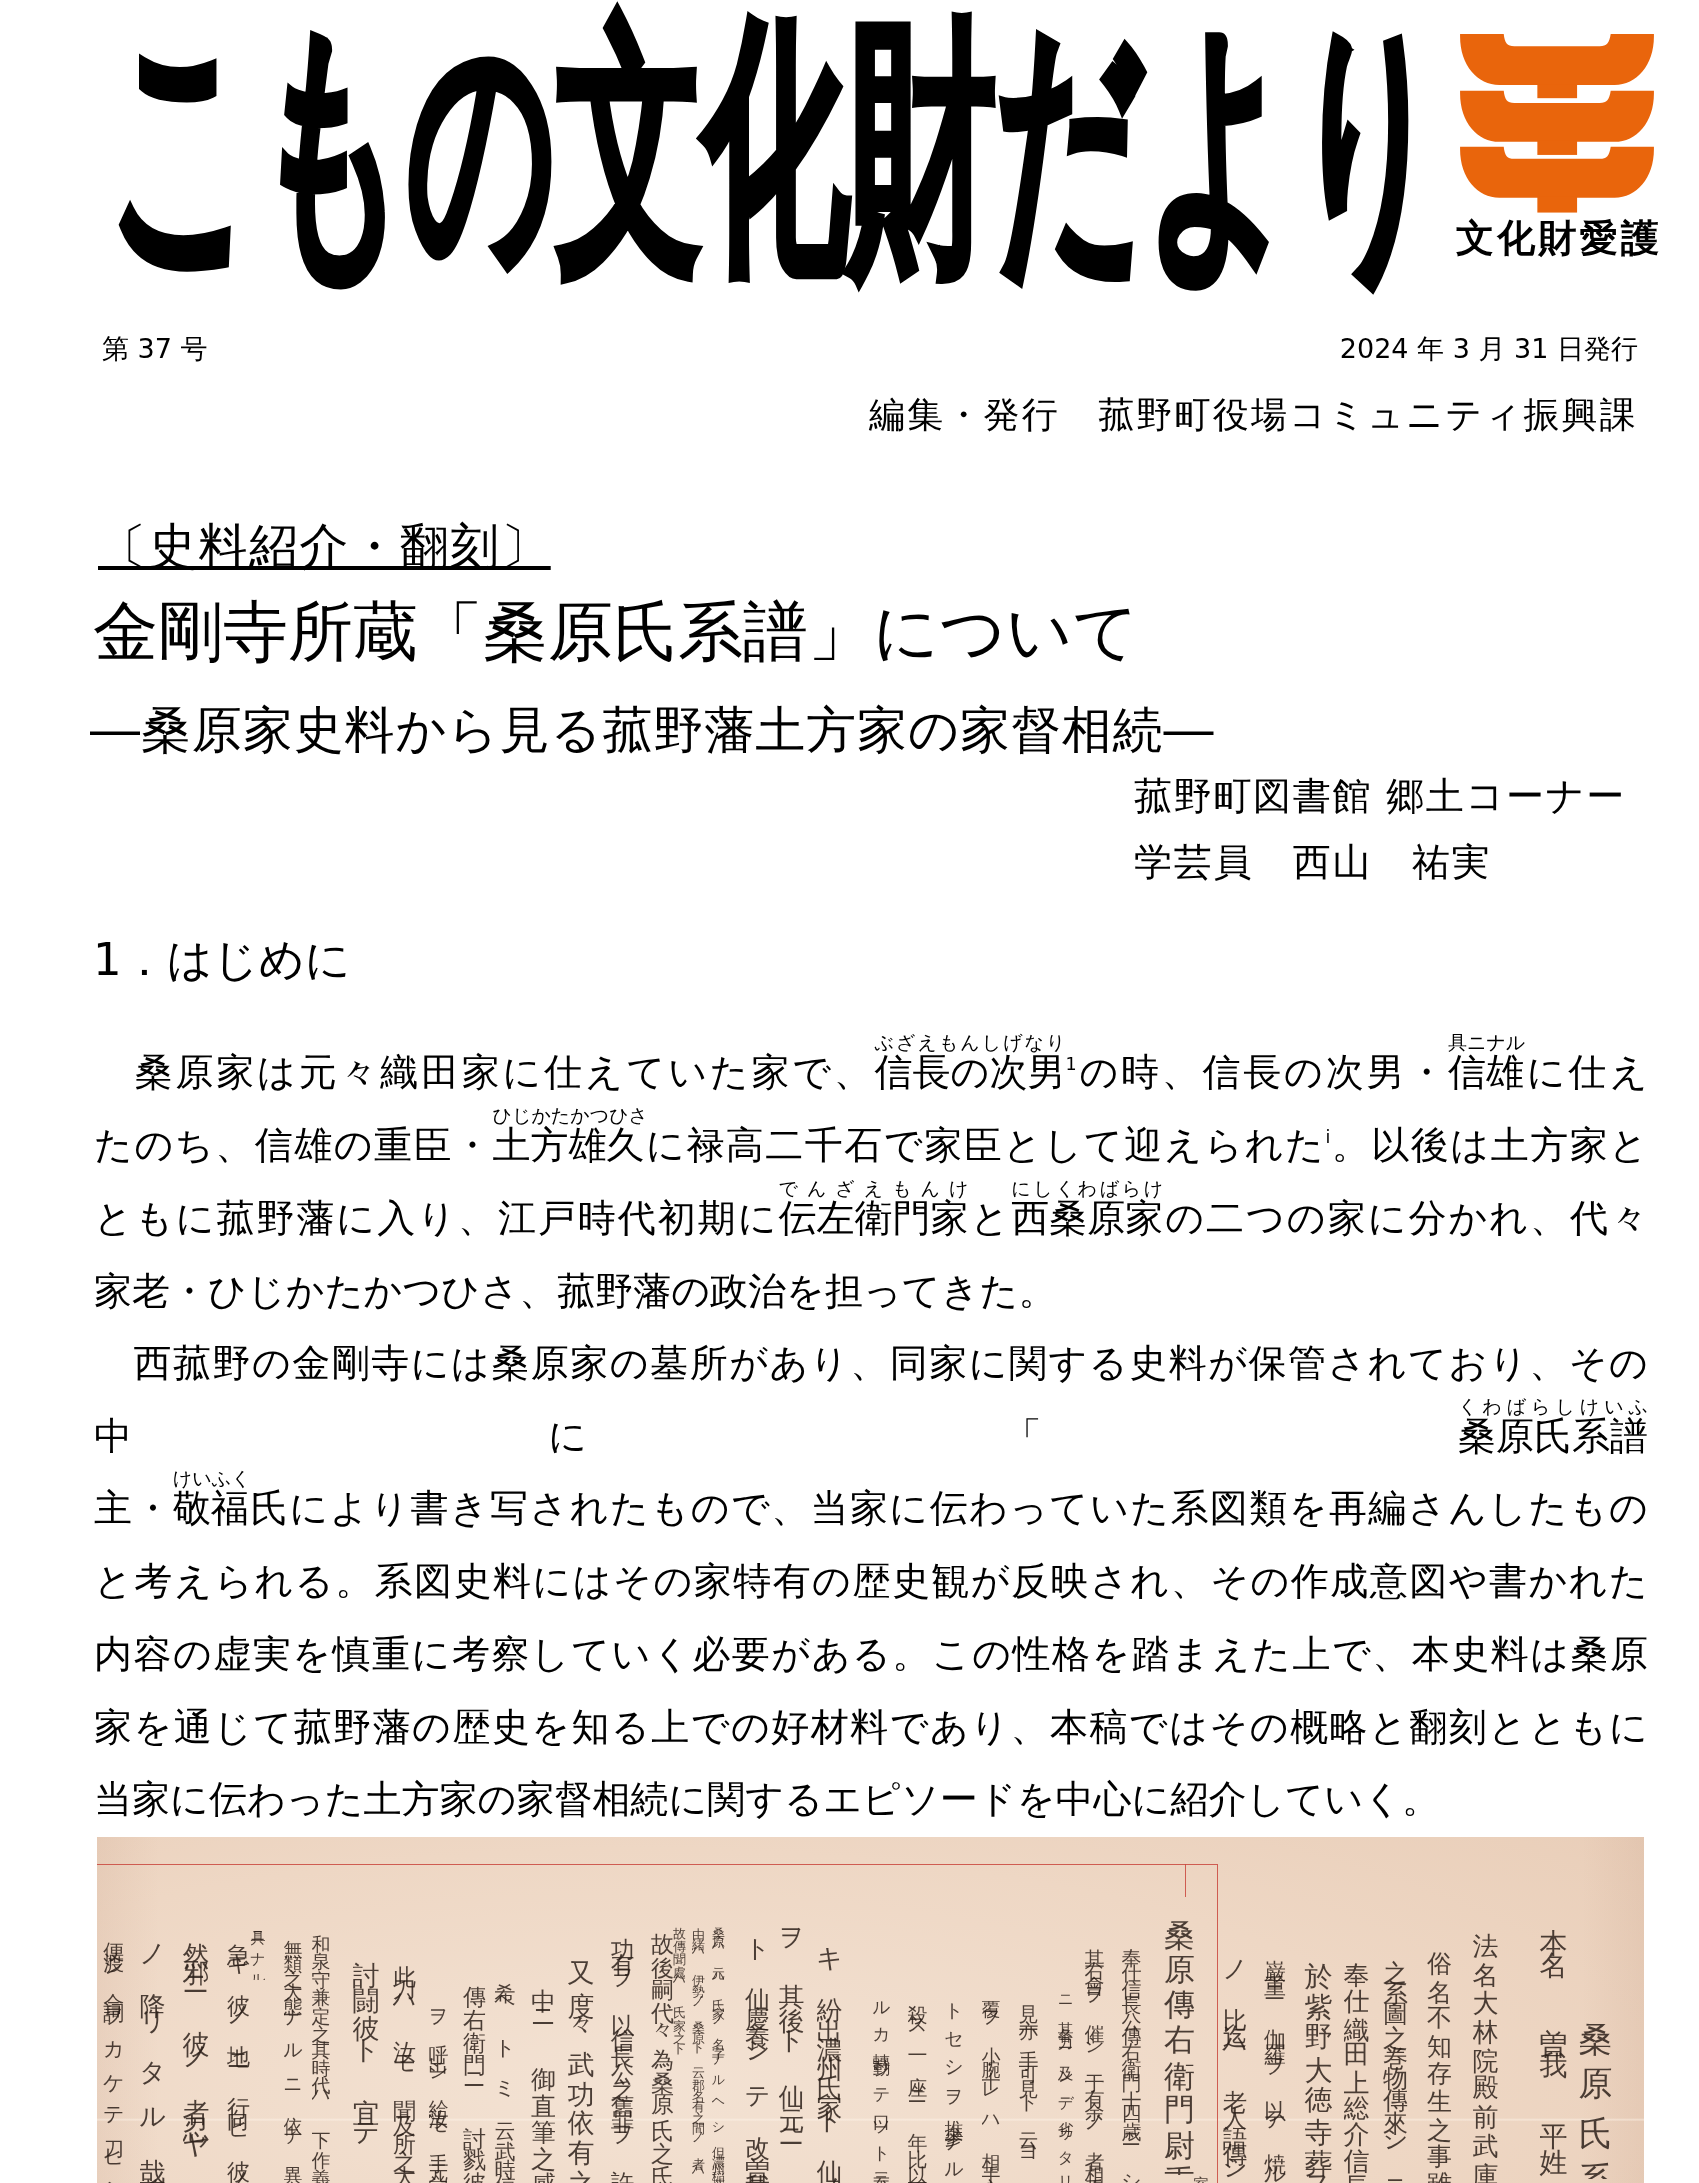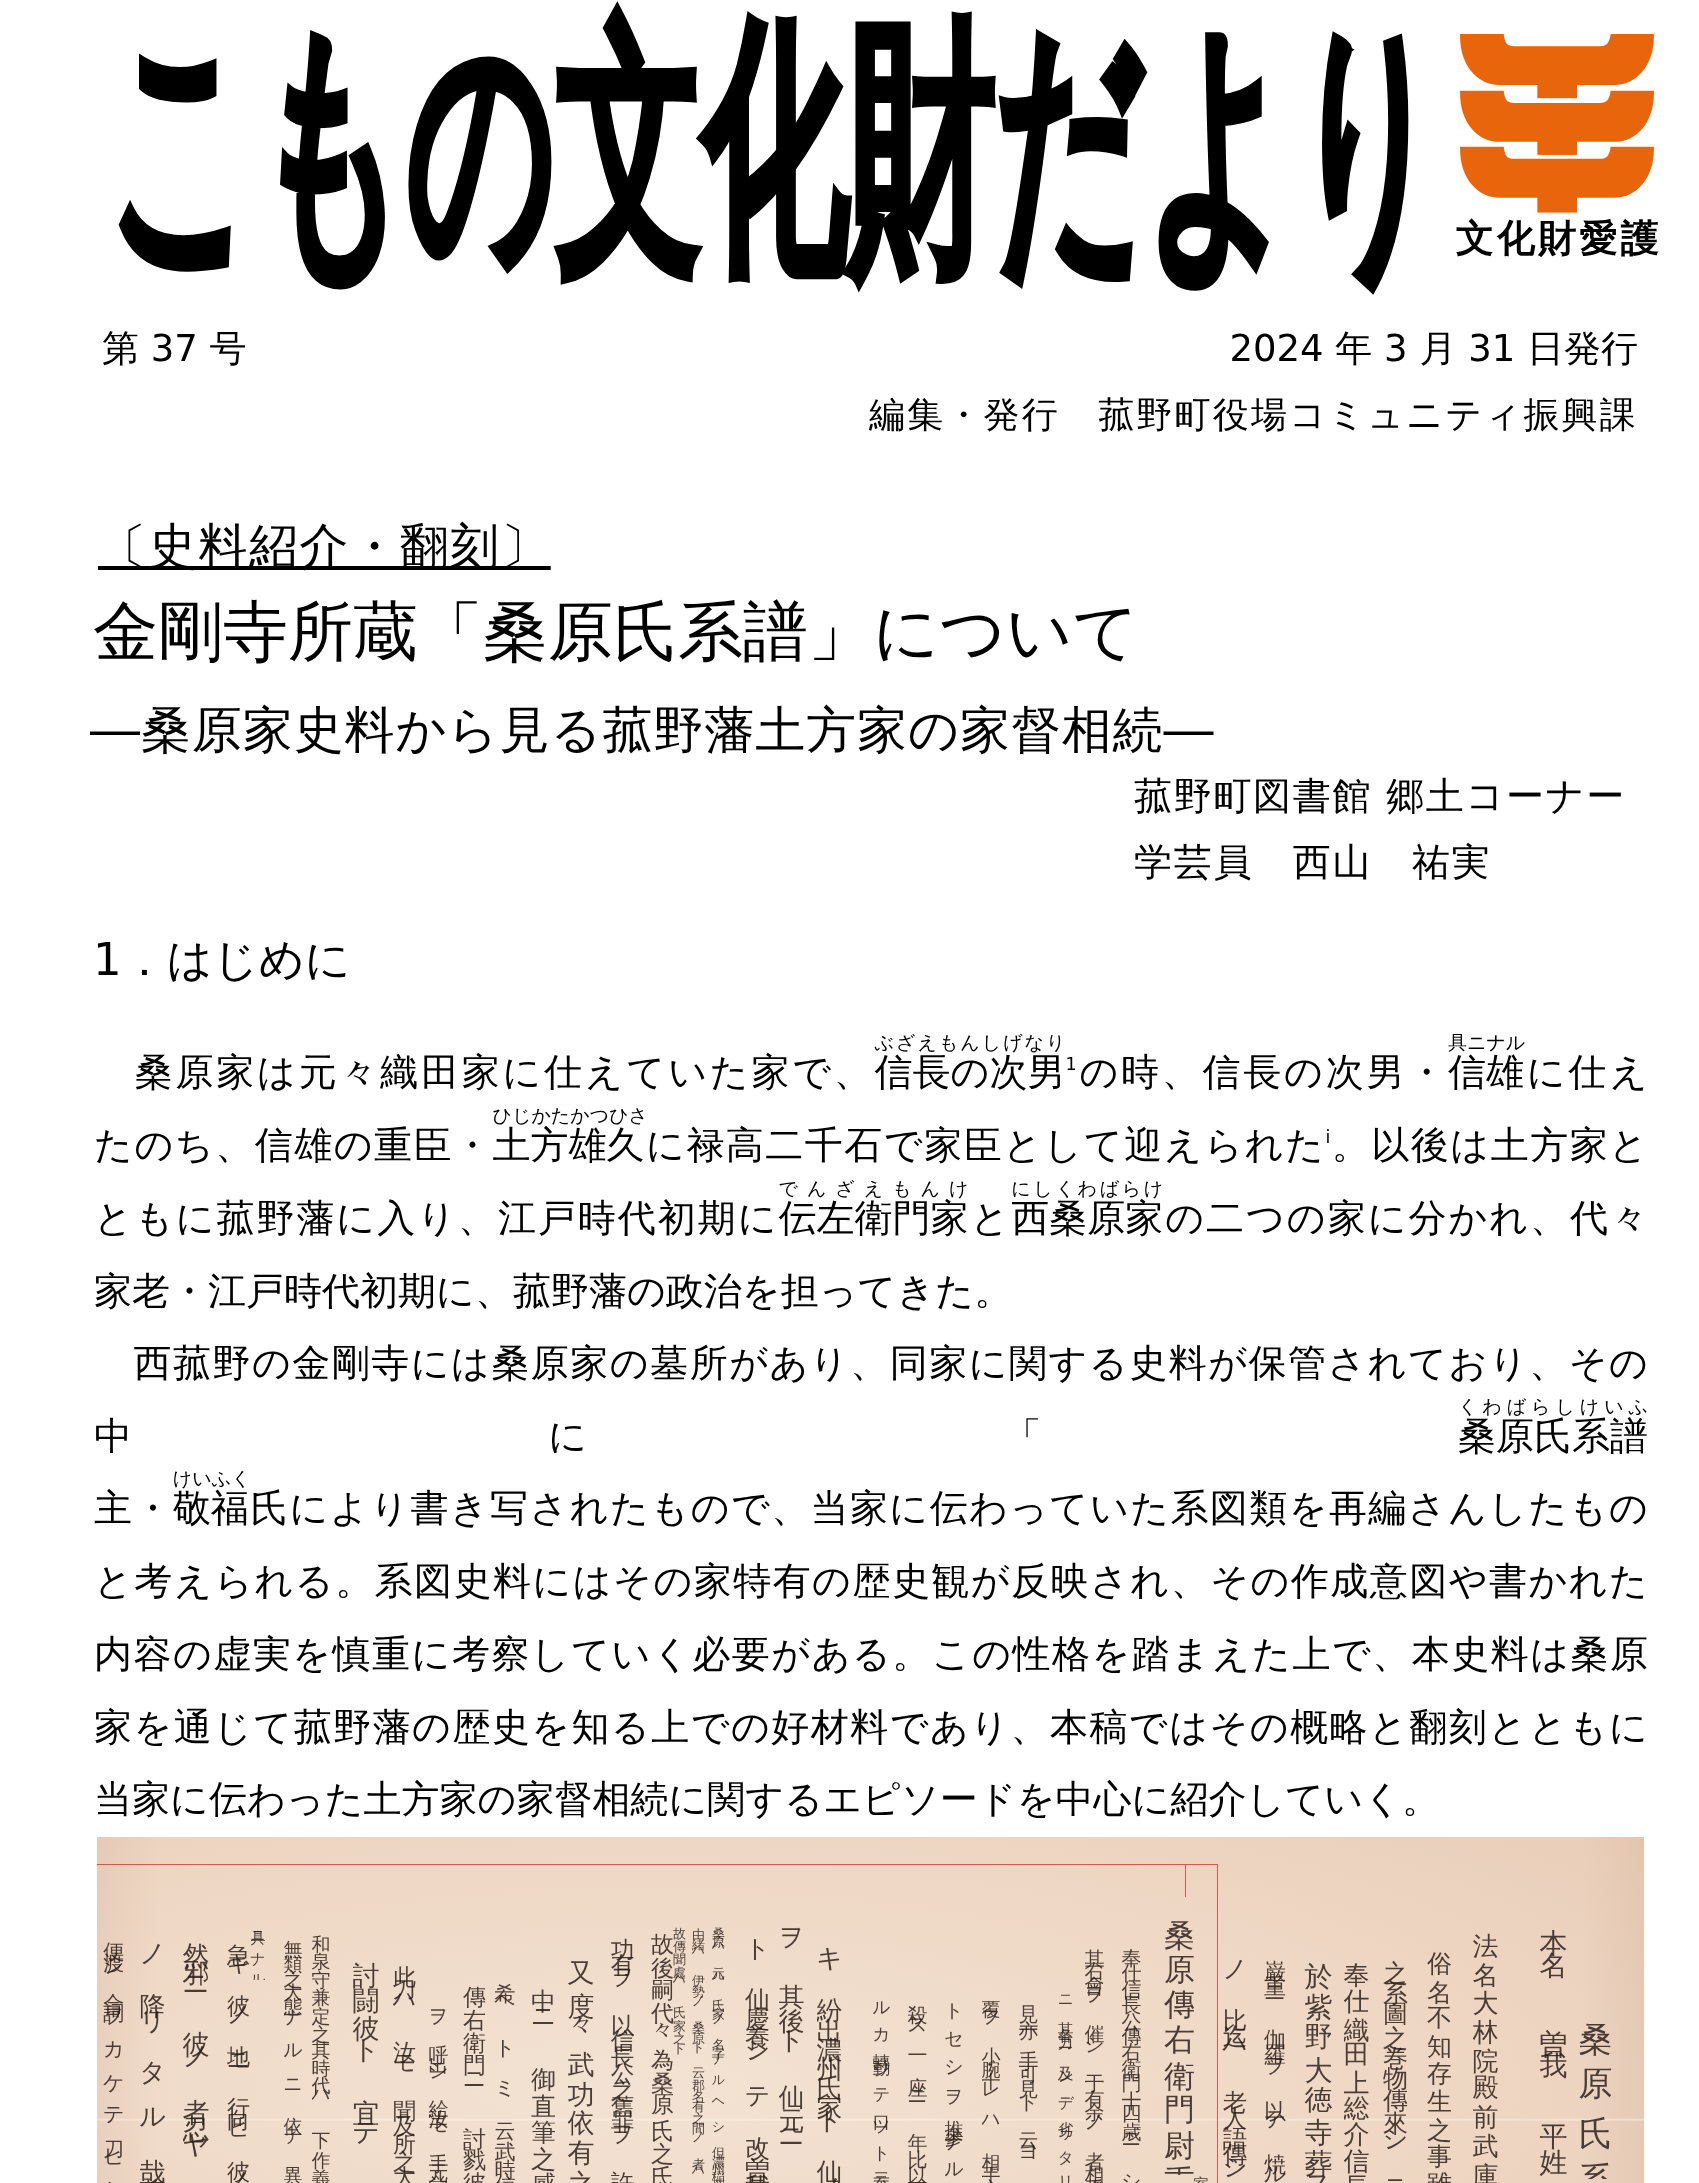--- a/index.html
+++ b/index.html
@@ -7,21 +7,21 @@
        font-family:"DejaVu Sans","Liberation Sans",sans-serif;}
   .abs{position:absolute;white-space:nowrap;}
   
   .masthead{left:108px;top:60px;height:170px;line-height:170px;font-size:170px;font-weight:700;
             font-family: "DejaVu Serif","Liberation Serif",serif;color:#000;
             -webkit-text-stroke:5.2px #000;transform:scale(0.86,1.6);transform-origin:0 50%;}
   .logo{left:1460px;top:34px;width:194px;height:179px;}
   .logo-label{left:1456px;top:217px;width:203px;height:42px;line-height:42px;font-size:38px;font-weight:700;
               text-align:justify;text-align-last:justify;white-space:normal;}
   
-  .meta{font-size:37px;line-height:44px;height:44px;}
+  .meta{font-size:27px;line-height:44px;height:44px;}
   .issue-no{left:102px;top:327px;}
   .issue-date{right:61px;top:327px;}
   .publisher{right:61px;top:393px;font-size:36px;letter-spacing:2.2px;}
   
   .category{left:98px;top:518px;font-size:49px;line-height:57px;letter-spacing:1.3px;text-decoration:underline;}
   .title{left:93px;top:595px;font-size:65px;line-height:74px;}
   .subtitle{left:90px;top:700px;font-size:50px;line-height:61px;letter-spacing:0.9px;}
   .author{left:1134px;font-size:38px;line-height:48px;letter-spacing:1.7px;}
   .aff{top:772px;}
   .name{top:838px;}
@@ -79,21 +79,21 @@
 <div class="abs author aff">菰野町図書館 郷土コーナー</div>
 <div class="abs author name">学芸員　西山　祐実</div>
 <div class="abs heading">1．はじめに</div>
 
 <div class="line jl" style="top:1036px"><span>　桑原家は元々織田家に仕えていた家で、</span><span class="rb"><span>信長の次男</span><span class="rt">ぶざえもんしげなり</span></span><sup class="fnref">1</sup><span>の時、信長の次男・</span><span class="rb"><span>信雄</span><span class="rt">具ニナル</span></span><span>に仕え</span></div>
 
 <div class="line jl" style="top:1109px"><span>たのち、信雄の重臣・</span><span class="rb"><span>土方雄久</span><span class="rt">ひじかたかつひさ</span></span><span>に禄高二千石で家臣として迎えられた</span><sup class="fnref">i</sup><span>。以後は土方家と</span></div>
 
 <div class="line jl" style="top:1182px"><span>ともに菰野藩に入り、江戸時代初期に</span><span class="rb"><span>伝左衛門家</span><span class="rt">でんざえもんけ</span></span><span>と</span><span class="rb"><span>西桑原家</span><span class="rt">にしくわばらけ</span></span><span>の二つの家に分かれ、代々</span></div>
 
-<div class="line ll" style="top:1255px"><span>家老・江戸時代初期に、菰野藩の政治を担ってきた。</span></div>
+<div class="line ll" style="top:1255px"><span>家老・ひじかたかつひさ、菰野藩の政治を担ってきた。</span></div>
 
 <div class="line jl" style="top:1327px"><span>　西菰野の金剛寺には桑原家の墓所があり、同家に関する史料が保管されており、その</span></div>
 
 <div class="line jl" style="top:1400px"><span>中に「</span><span class="rb"><span>桑原氏系譜</span><span class="rt">くわばらしけいふ</span></span></div>
 
 <div class="line jl" style="top:1472px"><span>主・</span><span class="rb"><span>敬福</span><span class="rt">けいふく</span></span><span>氏により書き写されたもので、当家に伝わっていた系図類を再編さんしたもの</span></div>
 
 <div class="line jl" style="top:1545px"><span>と考えられる。系図史料にはその家特有の歴史観が反映され、その作成意図や書かれた</span></div>
 <div class="line jl" style="top:1618px"><span>内容の虚実を慎重に考察していく必要がある。この性格を踏まえた上で、本史料は桑原</span></div>
 <div class="line jl" style="top:1691px"><span>家を通じて菰野藩の歴史を知る上での好材料であり、本稿ではその概略と翻刻とともに</span></div>

